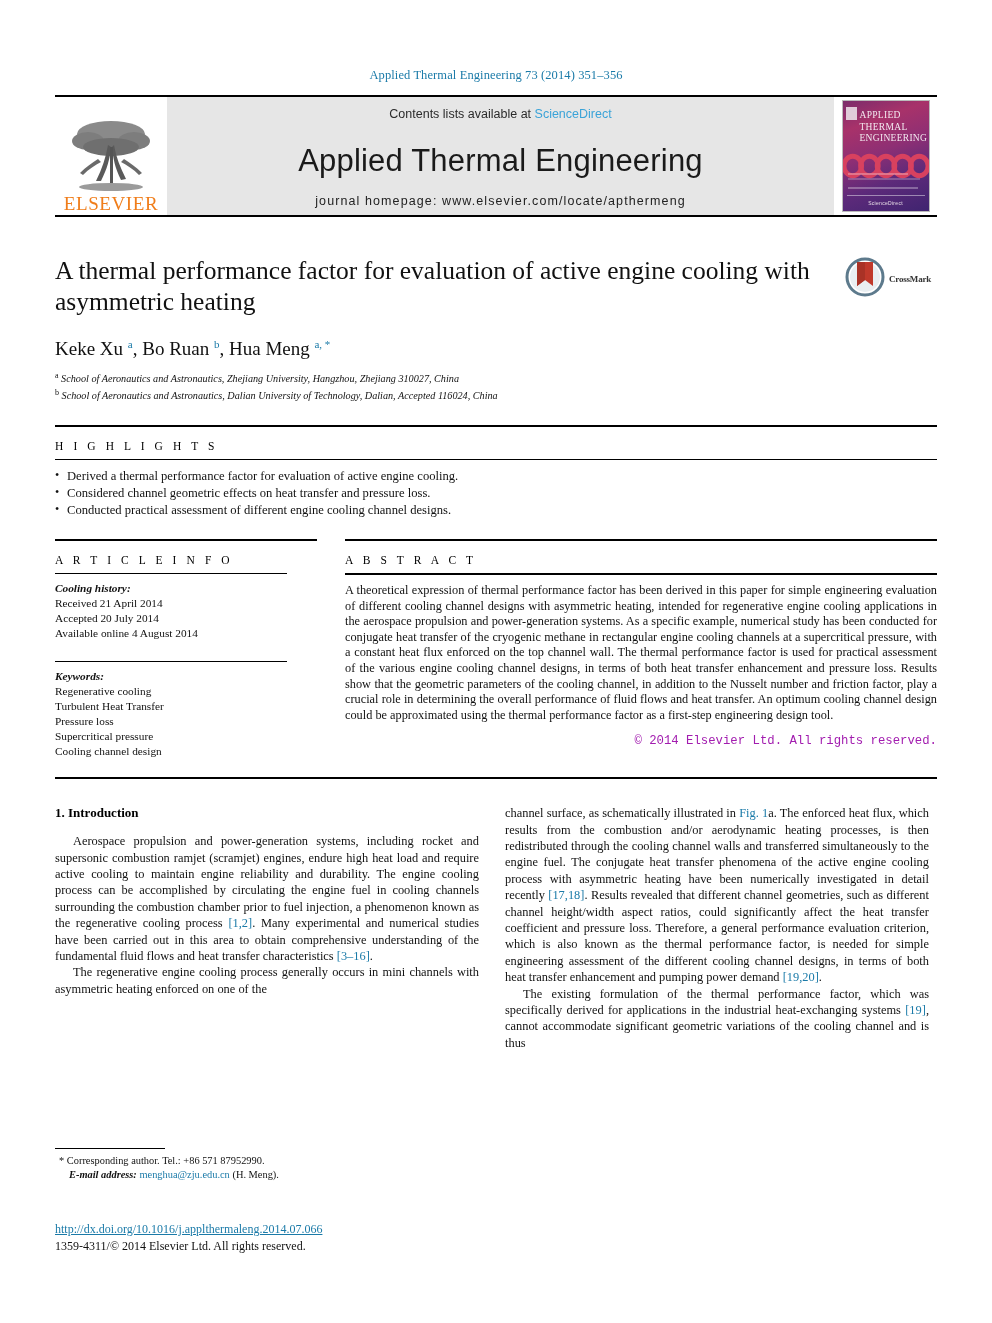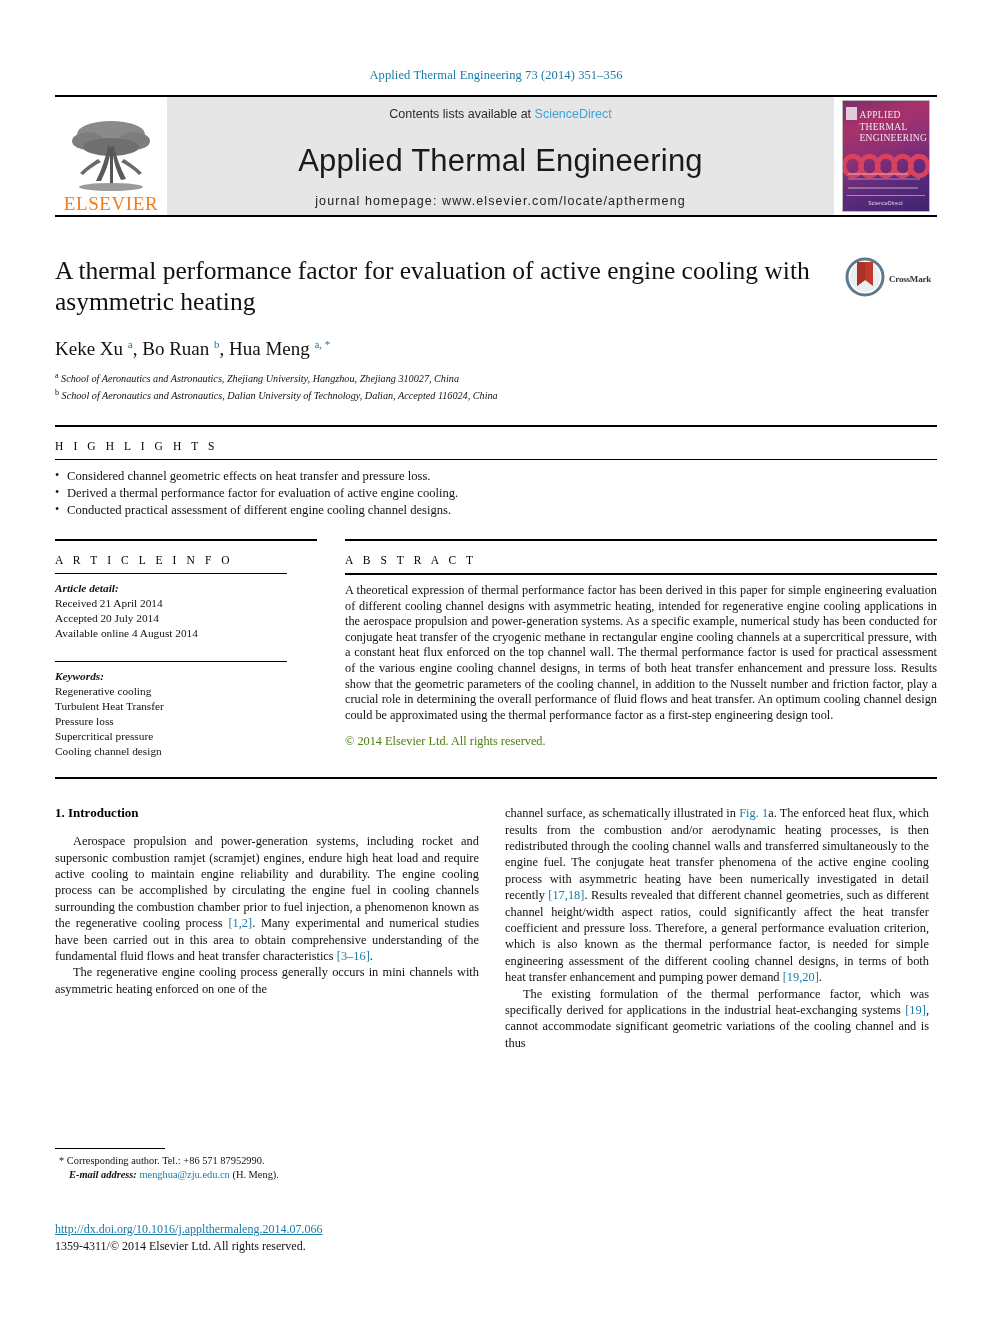--- a/index.html
+++ b/index.html
@@ -212,24 +212,25 @@
   .abs-rule { border-top: 2.2px solid #000; }
   .abs-text {
     font-family: "Liberation Serif", serif;
     font-size: 12.3px;
     line-height: 15.6px;
     text-align: justify;
     color: #111;
     padding-top: 8px;
   }
   .abs-copy {
-    font-family: Liberation Serif, serif;
+    font-family: Liberation Mono, monospace;
     font-size: 12.3px;
+    text-align: right;
     margin-top: 11px;
-    color: #4d7c0f;
+    color: #a21caf;
   }
 
   
   .body-wrap {
     margin: 26px 55px 0 55px;
     display: flex;
     gap: 26px;
   }
   .bcol { width: 424px; flex: 0 0 424px; }
   .h2 {
@@ -366,33 +367,33 @@
       <div><sup>a</sup> <span>School of Aeronautics and Astronautics, Zhejiang University, Hangzhou, Zhejiang 310027, China</span></div>
       <div><sup>b</sup> <span>School of Aeronautics and Astronautics, Dalian University of Technology, Dalian, Accepted 116024, China</span></div>
     </div>
   </div>
 
   <div class="highlights">
     <div class="rule-thick"></div>
     <div class="sec-head">H I G H L I G H T S</div>
     <div class="rule-thin"></div>
     <ul class="hl-list">
+      <li>Derived a thermal performance factor for evaluation of active engine cooling.</li>
       <li>Considered channel geometric effects on heat transfer and pressure loss.</li>
-      <li>Derived a thermal performance factor for evaluation of active engine cooling.</li>
       <li>Conducted practical assessment of different engine cooling channel designs.</li>
     </ul>
   </div>
 
   <div class="info-abs">
     <div class="col-info">
       <div class="rule-thick"></div>
       <div class="sec-head">A R T I C L E   I N F O</div>
       <div class="rule-thin" style="width:232px"></div>
       <div class="info-body">
-        <div class="ital">Article detail:</div>
+        <div class="ital">Cooling history:</div>
         <div>Received 21 April 2014</div>
         <div>Accepted 20 July 2014</div>
         <div>Available online 4 August 2014</div>
       </div>
       <div class="info-gap"></div>
       <div class="kw-rule"></div>
       <div class="info-body" style="padding-top:0">
         <div class="ital">Keywords:</div>
         <div>Regenerative cooling</div>
         <div>Turbulent Heat Transfer</div>

